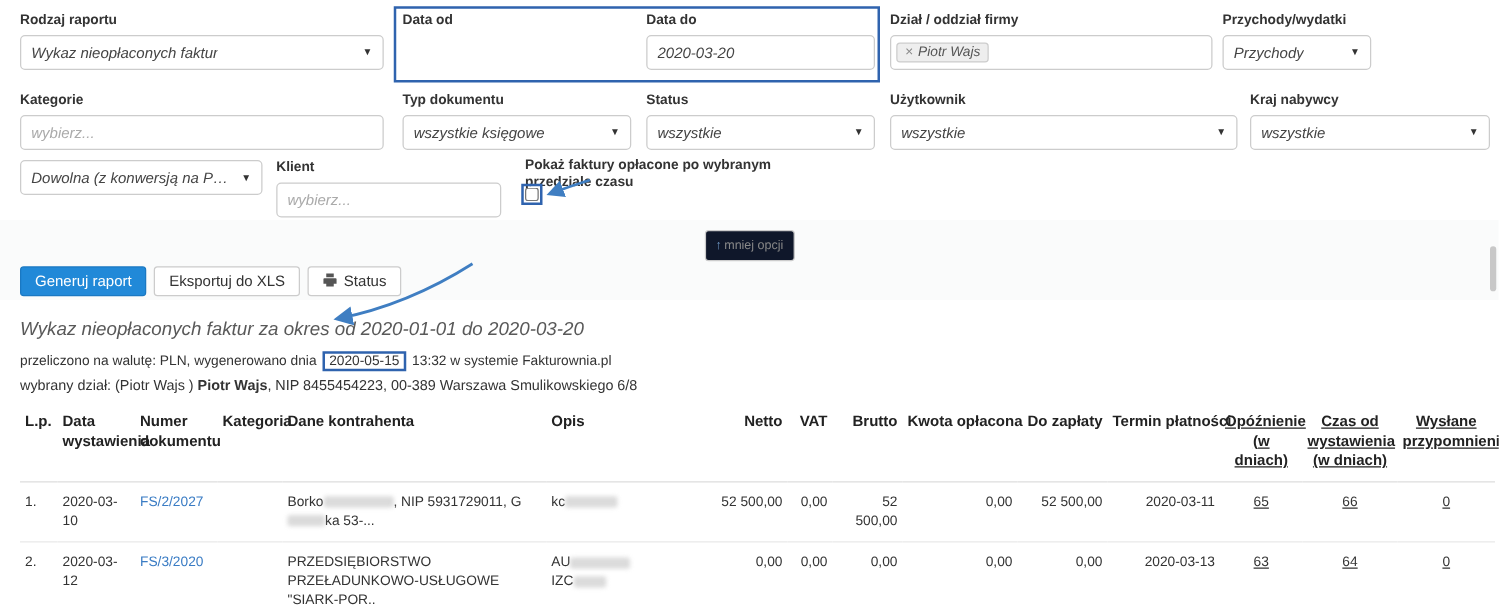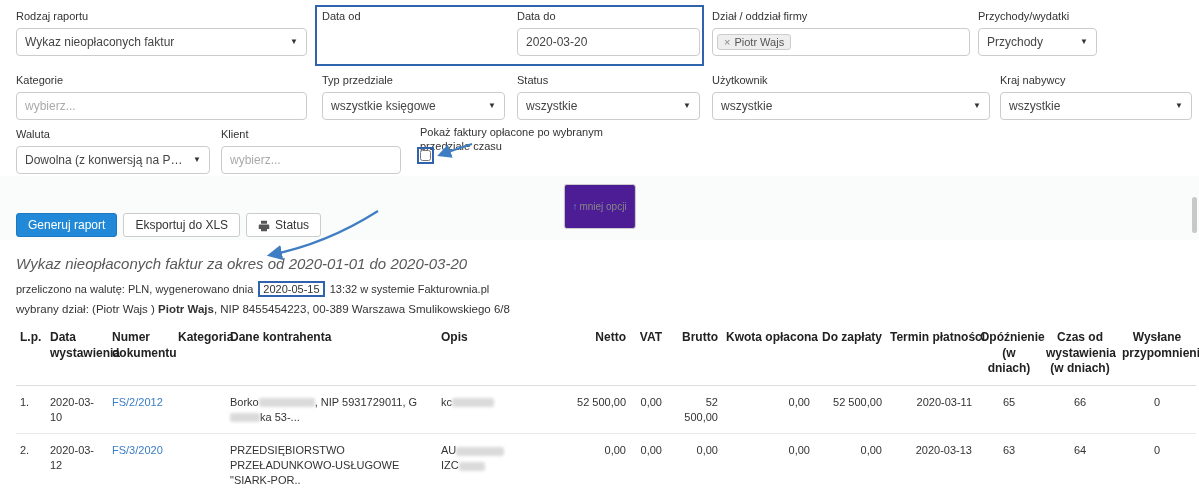--- a/index.html
+++ b/index.html
@@ -6,65 +6,65 @@
   html,body { background:#fff; }
   body {
     font-family: "Liberation Sans", "DejaVu Sans", sans-serif;
     width: 1199px; height: 492px; overflow: hidden;
   }
   .page { position: relative; width: 1199px; height: 492px; background:#fff; }
 
   .band { position:absolute; left:0; top:176px; width:100%; height:64px; background:#fafbfb; }
 
   .field { position:absolute; }
-  .flabel { font-size:11px; font-weight:normal; color:#333; margin-bottom:4px; line-height:1.25; }
+  .flabel { font-size:11px; font-weight:bold; color:#333; margin-bottom:4px; line-height:1.25; }
   .control, .tinput {
     width:100%; height:28px; border:1px solid #ccc; border-radius:4px;
-    background:#fff; font-size:12px; color:#444; padding:0 8px;
+    background:#fff; font-size:12px; color:#444; padding:0 8px;font-style:italic;
   }
   .tinput { font-family:"Liberation Sans","DejaVu Sans",sans-serif; outline:none; }
   .tinput::placeholder { color:#aaa; }
   .select { display:flex; align-items:center; justify-content:space-between; cursor:pointer; }
   .sel-text { overflow:hidden; white-space:nowrap; text-overflow:ellipsis; }
   .caret { font-size:8px; color:#333; margin-left:6px; flex:0 0 auto; }
 
   .tagbox { display:flex; align-items:center; padding:0 4px; }
   .tag { display:inline-flex; align-items:center; gap:4px; background:#eee; border:1px solid #ccc;
          border-radius:3px; padding:1px 6px; font-size:11px; color:#555; cursor:default; }
   .tag .x { color:#888; cursor:pointer; font-size:11px; }
 
   .hl-dates { position:absolute; left:315px; top:5px; width:389px; height:61px;
               border:2px solid #2f63ae; pointer-events:none; z-index:3; }
   .hl-check { position:absolute; left:417px; top:147px; width:17px; height:17px;
               border:2px solid #2f63ae; display:flex; align-items:center; justify-content:center; z-index:3; }
   .hl-check input { width:11px; height:11px; }
 
   .less-btn { position:absolute; left:50%; transform:translateX(-50%); top:184px;
-              background:#4c1d95; border:1px solid #ccc; border-radius:3px; padding:16px 8px;
+              background:#0f172a; border:1px solid #ccc; border-radius:3px; padding:6px 8px;
               font-size:10px; color:#888; cursor:pointer; z-index:2; }
   .less-btn .up { color:#6f98c6; margin-right:2px; }
 
   .btn-row { position:absolute; left:16px; top:213px; display:flex; gap:6px; z-index:2; }
-  .btn { display:inline-flex; align-items:flex-end; gap:5px; font-size:12px; padding:4px 11px;
+  .btn { display:inline-flex; align-items:flex-start; gap:5px; font-size:12px; padding:4px 11px;
          border-radius:3px; cursor:pointer; border:1px solid #ccc; background:#fff; color:#333; }
   .btn-primary { background:#2189d8; border-color:#1a78c2; color:#fff; }
 
   .rpt-title { position:absolute; left:16px; top:255px; font-size:15px; font-style:italic; color:#595959; z-index:2; }
   .rpt-sub { position:absolute; left:16px; top:281px; font-size:11px; color:#333; z-index:2;text-align:right; }
   .date-box { display:inline-block; border:2px solid #2f63ae; padding:0 3px; margin:0 2px; }
   .rpt-div { position:absolute; left:16px; top:303px; font-size:11.5px; color:#333; z-index:2; }
   .rpt-div b { font-weight:bold; }
 
   table.rpt { position:absolute; left:16px; top:326px; width:1180px; border-collapse:collapse; table-layout:fixed; z-index:2; }
   .rpt th { font-size:12px; font-weight:bold; color:#222; text-align:left; vertical-align:top;
             padding:4px 4px 8px 4px; border-bottom:1px solid #ddd; line-height:1.3; }
   .rpt td { font-size:11px; color:#333; vertical-align:top; padding:9px 4px;
             border-bottom:1px solid #e9e9e9; line-height:1.35; }
   .rpt th.num, .rpt td.num { text-align:right; }
-  .rpt th.ctr, .rpt td.ctr { text-align:center; }
+  .rpt th.ctr, .rpt td.ctr { text-align:center;text-decoration:underline; }
   .rpt th.nw { white-space:nowrap; }
   .rpt td a { color:#3a7cc4; text-decoration:none; cursor:pointer; }
   .green { color:#3f9c35; }
 
   .redacted { display:inline-block; height:9px; background:#bdbdbd; opacity:.55;
               filter:blur(1.5px); border-radius:2px; vertical-align:middle; }
 
   .annot { position:absolute; left:0; top:0; width:1199px; height:492px; pointer-events:none; z-index:5; }
 
   .scroll-thumb { position:absolute; right:2px; top:197px; width:5px; height:36px;
@@ -113,21 +113,21 @@
       <span class="caret">▼</span>
     </div>
   </div>
 
   <div class="field" style="left:16px;top:74px;width:291px">
     <div class="flabel">Kategorie</div>
     <input class="tinput" placeholder="wybierz..." style="">
   </div>
 
   <div class="field" style="left:322px;top:74px;width:183px">
-    <div class="flabel">Typ przedziale</div>
+    <div class="flabel">Typ dokumentu</div>
     <div class="control select">
       <span class="sel-text">wszystkie księgowe</span>
       <span class="caret">▼</span>
     </div>
   </div>
 
   <div class="field" style="left:517px;top:74px;width:183px">
     <div class="flabel">Status</div>
     <div class="control select">
       <span class="sel-text">wszystkie</span>
@@ -145,21 +145,20 @@
 
   <div class="field" style="left:1000px;top:74px;width:192px">
     <div class="flabel">Kraj nabywcy</div>
     <div class="control select">
       <span class="sel-text">wszystkie</span>
       <span class="caret">▼</span>
     </div>
   </div>
 
   <div class="field" style="left:16px;top:128px;width:194px">
-    <div class="flabel">Waluta</div>
     <div class="control select">
       <span class="sel-text">Dowolna (z konwersją na PLN)</span>
       <span class="caret">▼</span>
     </div>
   </div>
 
   <div class="field" style="left:221px;top:128px;width:180px">
     <div class="flabel">Klient</div>
     <input class="tinput" placeholder="wybierz..." style="">
   </div>
@@ -239,21 +238,21 @@
         <th class="num nw">Termin płatności</th>
         <th class="ctr">Opóźnienie (w dniach)</th>
         <th class="ctr">Czas od wystawienia (w dniach)</th>
         <th class="ctr">Wysłane przypomnienia</th>
       </tr>
     </thead>
     <tbody>
       <tr>
         <td>1.</td>
         <td>2020-03-10</td>
-        <td><a>FS/2/2012</a></td>
+        <td><a>FS/2/2027</a></td>
         <td></td>
         <td>
           <span>Borko</span><span class="redacted" style="width:56px"></span><span>, NIP 5931729011, G</span><span class="redacted" style="width:30px"></span><span>ka 53-...</span>
         </td>
         <td>
           <span>kc</span><span class="redacted" style="width:42px"></span>
         </td>
         <td class="num">52 500,00</td>
         <td class="num">0,00</td>
         <td class="num">52 500,00</td>

